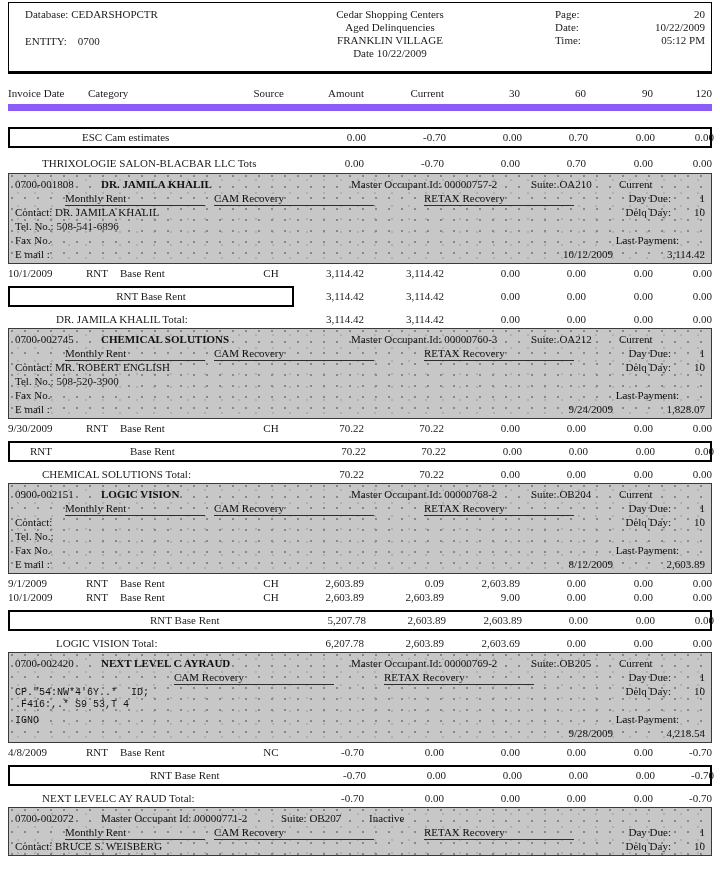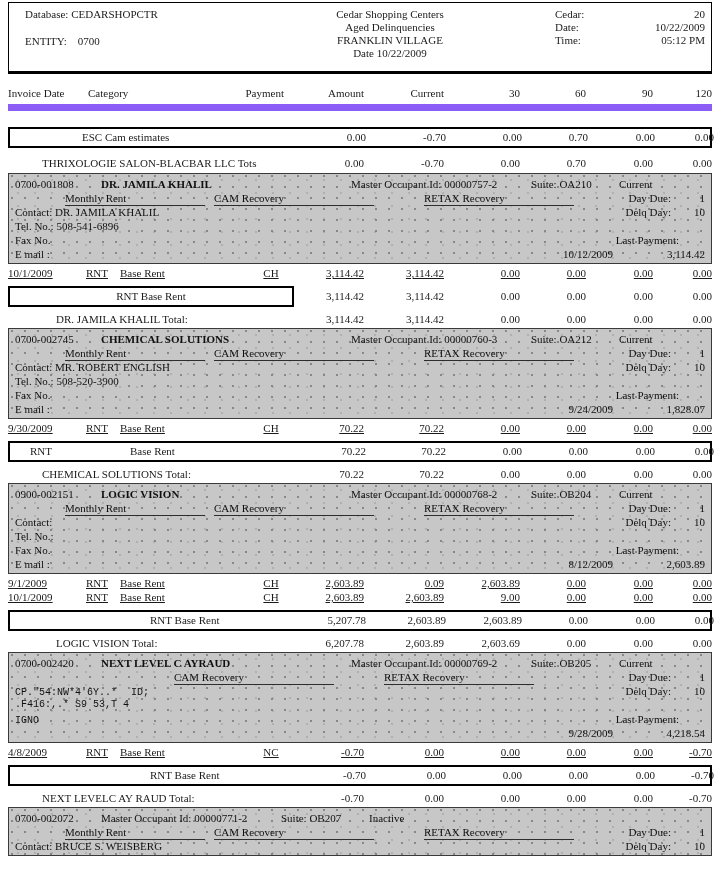--- a/index.html
+++ b/index.html
@@ -57,21 +57,21 @@
   .u{border-bottom:1px solid #2e2e2e;display:inline-block;}
   .mr{margin-left:50px;width:140px;}
   .cam{margin-left:9px;width:160px;}
   .retax{margin-left:50px;width:150px;}
   .rpair{margin-left:auto;display:flex;}
   .rpair .pv{width:34px;text-align:right;}
   .lp{margin-left:auto;margin-right:26px;}
   .lp-date{margin-left:auto;}
   .lp-amt{width:92px;text-align:right;}
   .stamp{font-family:"Liberation Mono",monospace;font-size:10px;letter-spacing:0;}
-  .detail-rows{margin-top:2px;text-decoration:underline;}
+  .detail-rows{margin-top:2px;}
   .sumrow{margin:6px 0 5px 0;}
   .total-row{margin-bottom:1px;}
 </style>
 </head>
 <body>
 
 <div class="page">
 
   <div class="header-box">
     <div class="h-left">
@@ -81,38 +81,38 @@
            <span>0700</span></div>
     </div>
     <div class="h-center">
       <div>Cedar Shopping Centers</div>
       <div>Aged Delinquencies</div>
       <div>FRANKLIN VILLAGE</div>
       <div>Date 10/22/2009</div>
     </div>
     <div class="h-right">
       <div class="h-pair">
-          <span>Cedar:</span>
+          <span>Page:</span>
           <span>20</span>
         </div>
       <div class="h-pair">
           <span>Date:</span>
           <span>10/22/2009</span>
         </div>
       <div class="h-pair">
           <span>Time:</span>
           <span>05:12 PM</span>
         </div>
     </div>
   </div>
 
   <div class="colhead">
     <span>Invoice Date</span>
     <span>Category</span>
-    <span class="n">Payment</span>
+    <span class="n">Source</span>
     <span class="n">Amount</span>
     <span class="n">Current</span>
     <span class="n">30</span>
     <span class="n">60</span>
     <span class="n">90</span>
     <span class="n">120</span>
   </div>
 
   <div class="summary-sec">
     <div class="num-grid box-full">

